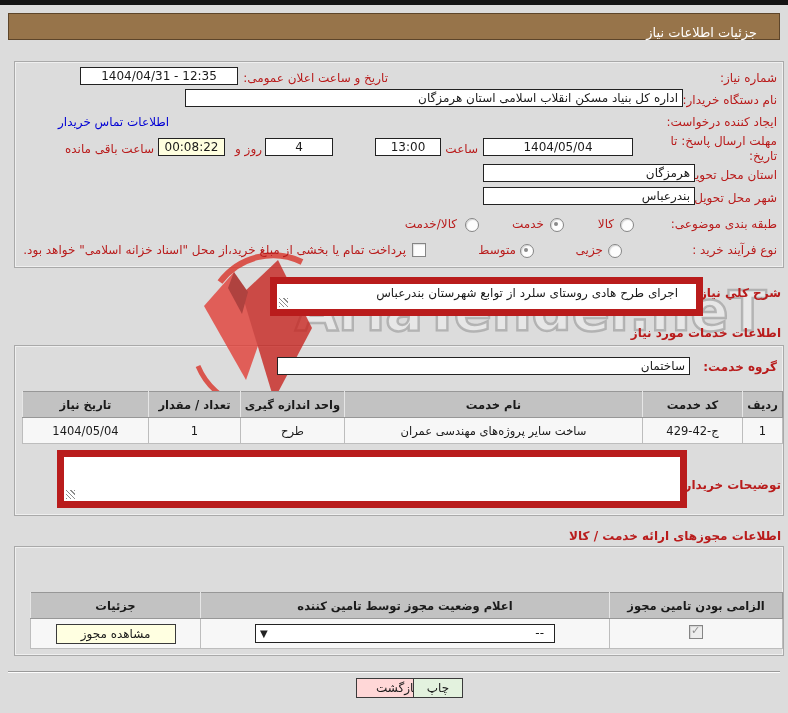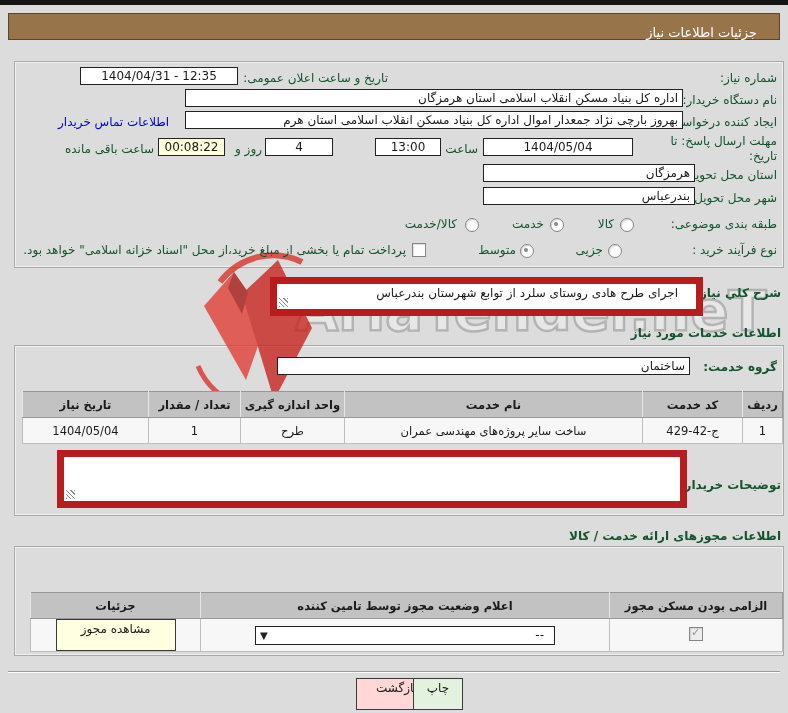--- a/index.html
+++ b/index.html
@@ -7,21 +7,21 @@
   #screen{position:relative;width:788px;height:713px;background:#dcdcdc;overflow:hidden;
           font-family:"DejaVu Sans",sans-serif;font-size:12px;color:#1a1a1a;direction:rtl;}
   .abs{position:absolute;box-sizing:border-box;}
   
   .topstrip{left:0;top:0;width:788px;height:5px;background:#141414;z-index:2;}
   .titlebar{left:8px;top:13px;width:772px;height:27px;background:#97744a;border:1px solid #5d452a;
             color:#ffffff;font-size:13px;line-height:37px;padding-right:22px;z-index:2;}
   
   .gbox{border:1px solid #a9a9a9;box-shadow:inset 0 0 0 1px rgba(255,255,255,.55);z-index:0;}
   
-  .lbl{position:absolute;white-space:nowrap;z-index:2;font-size:12px;color:#14532d;}
+  .lbl{position:absolute;white-space:nowrap;z-index:2;font-size:12px;color:#b91c1c;}
   .lbl.b{font-weight:bold;}
   
   .inp{position:absolute;box-sizing:border-box;background:#fff;border:1px solid #222;height:18px;
        line-height:16px;font-size:12px;padding:0 4px;white-space:nowrap;overflow:hidden;z-index:2;}
   .inp.center{text-align:center;}
   .inp.ltr{direction:ltr;}
   .inp.yellow{background:#ffffdf;}
   .tarea{position:absolute;box-sizing:border-box;background:#fff;border:7px solid #b91c1c;
          font-size:12px;padding:2px 18px;z-index:2;overflow:hidden;}
   .rsz{position:absolute;left:2px;bottom:2px;width:9px;height:9px;z-index:3;
@@ -43,21 +43,21 @@
                 border-left:1px solid #e6e6e6;padding:0 2px;white-space:nowrap;overflow:hidden;margin-top:40px;}
   table.grid td{border:1px solid #bdbdbd;text-align:center;padding:0 2px;white-space:nowrap;overflow:hidden;}
   table.grid{border:1px solid #8f8f8f;}
   
   .dd{position:relative;width:300px;height:19px;margin:0 auto;background:#fff;border:1px solid #222;
       box-sizing:border-box;line-height:17px;text-align:right;padding-right:10px;font-size:12px;}
   .dd .arrow{position:absolute;left:4px;top:0;font-size:10px;color:#222;}
   
   .btn{position:absolute;box-sizing:border-box;border:1px solid #3a3a3a;text-align:center;
        font-size:12px;z-index:2;cursor:pointer;font-family:"DejaVu Sans",sans-serif;}
-  .btn.small{height:32px;line-height:18px;text-align:center;}
+  .btn.small{height:20px;line-height:18px;text-align:center;}
   .btn.pink{background:#ffd7d7;}
   .btn.green{background:#e3f2de;}
   .btn.yellowbtn{background:#ffffe1;}
   
   .divider{left:8px;top:671px;width:772px;height:2px;border-top:1px solid #9a9a9a;
            border-bottom:1px solid #fdfdfd;z-index:1;}
   
   .wm-text{position:absolute;left:295px;top:278px;z-index:1;direction:ltr;pointer-events:none;
            font-family:"DejaVu Sans",sans-serif;font-weight:bold;font-size:56px;letter-spacing:0px;
            color:rgba(250,250,250,.38);-webkit-text-stroke:2.4px rgba(148,148,148,.6);white-space:nowrap;}
@@ -83,21 +83,20 @@
   <div class="abs gbox" style="left:14px;top:61px;width:770px;height:207px;"></div>
 
   <div class="lbl" style="right:11px;top:71px;">شماره نیاز:</div>
   <div class="lbl" style="right:400px;top:71px;">تاریخ و ساعت اعلان عمومی:</div>
   <div class="inp center ltr" style="left:80px;top:67px;width:158px;">1404/04/31 - 12:35</div>
 
   <div class="lbl" style="right:11px;top:93px;">نام دستگاه خریدار:</div>
   <div class="inp" style="left:185px;top:89px;width:498px;">اداره کل بنیاد مسکن انقلاب اسلامی استان هرمزگان</div>
 
   <div class="lbl" style="right:11px;top:115px;">ایجاد کننده درخواست:</div>
-  <div class="inp" style="left:185px;top:111px;width:498px;">بهروز بارچی نژاد جمعدار اموال اداره کل بنیاد مسکن انقلاب اسلامی استان هرم</div>
   <div class="link" style="left:58px;top:115px;">اطلاعات تماس خریدار</div>
 
   <div class="lbl" style="right:11px;top:134px;">مهلت ارسال پاسخ: تا</div>
   <div class="lbl" style="right:11px;top:149px;">تاریخ:</div>
   <div class="inp center ltr" style="left:483px;top:138px;width:150px;">1404/05/04</div>
   <div class="lbl" style="right:310px;top:142px;">ساعت</div>
   <div class="inp center ltr" style="left:375px;top:138px;width:66px;">13:00</div>
   <div class="inp center" style="left:265px;top:138px;width:68px;">4</div>
   <div class="lbl" style="right:526px;top:142px;">روز و</div>
   <div class="inp center ltr yellow" style="left:158px;top:138px;width:67px;">00:08:22</div>
@@ -175,21 +174,21 @@
   <div class="abs gbox" style="left:14px;top:546px;width:770px;height:110px;"></div>
 
   <table class="grid" style="left:30px;top:592px;width:752px;">
     <colgroup>
         <col style="width:173px">
         <col style="width:409px">
         <col style="width:170px">
       </colgroup>
     <tbody>
         <tr style="height:26px;">
-      <th>الزامی بودن مسکن مجوز</th>
+      <th>الزامی بودن تامین مجوز</th>
       <th>اعلام وضعیت مجوز توسط تامین کننده</th>
       <th>جزئیات</th>
     </tr>
     <tr style="height:30px;">
       <td>
         <span class="chk checked" style="position:relative;display:inline-block;"></span>
       </td>
       <td>
         <div class="dd">
           <span>--</span>

